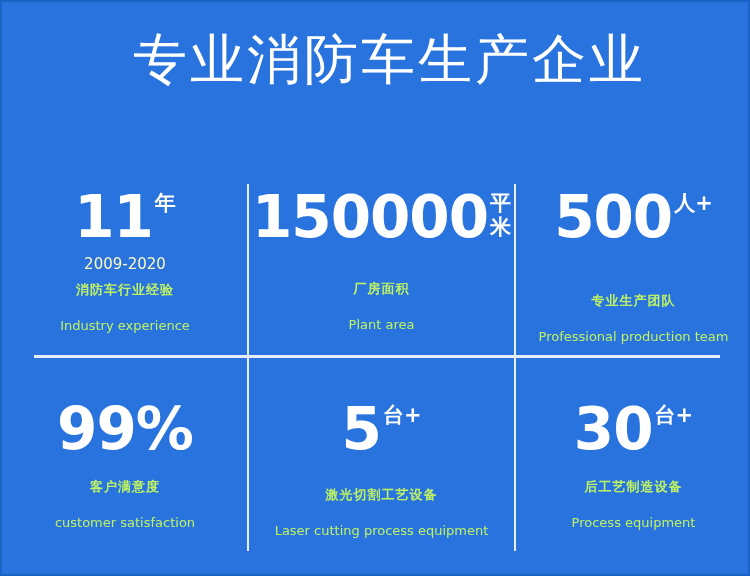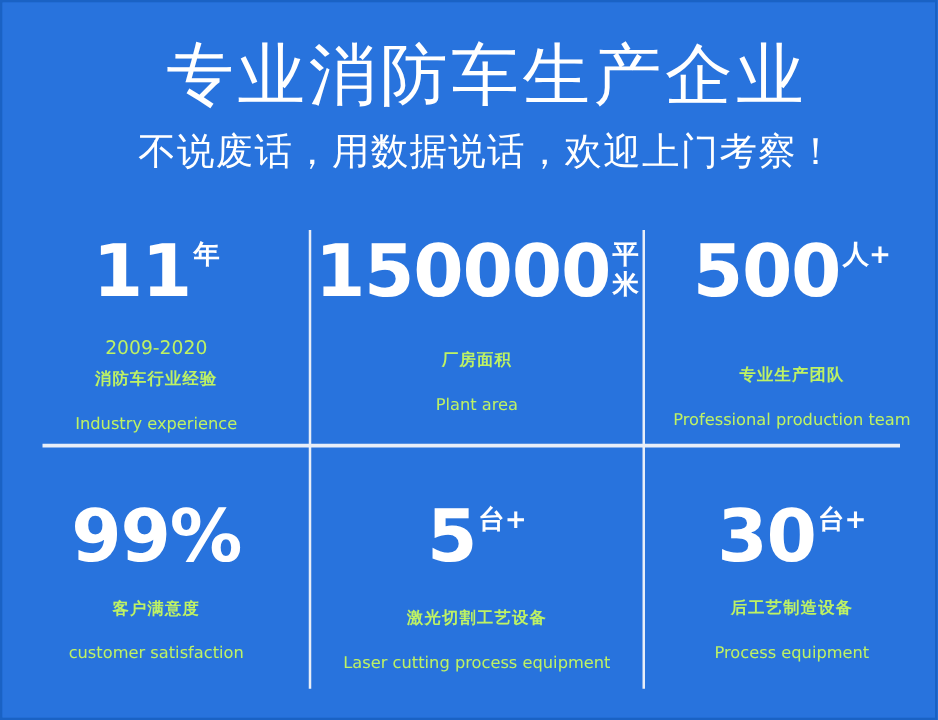--- a/index.html
+++ b/index.html
@@ -99,25 +99,25 @@
   }
   .suffix.stacked{
     display:flex;
     flex-direction:column;
     align-items:center;
     line-height:24px;
     padding-top:3px;
   }
 
   .sub-years{
-    color:#bef264;
+    color:#fef9c3;
     font-size:15px;
     line-height:18px;
     font-weight:400;
-    margin-top:19px;
+    margin-top:5px;
     letter-spacing:0px;
     font-family:"DejaVu Sans","Liberation Sans",sans-serif;
   }
   .label-cn{
     color:#bef264;
     font-size:13px;
     line-height:22px;
     font-weight:bold;
     margin-top:6px;
     letter-spacing:1px;
@@ -155,21 +155,20 @@
 </style>
 </head>
 <body>
 
 <div class="frame-edge"></div>
 
 <div class="banner">
 
   <div class="header">
     <div class="title">专业消防车生产企业</div>
-    <div class="subtitle">不说废话，用数据说话，欢迎上门考察！</div>
   </div>
 
   <div class="grid">
 
     <div class="cell">
       <div class="num-line">
         <span class="num">11</span>
         <span class="suffix">年</span>
       </div>
       <div class="sub-years">2009-2020</div>

